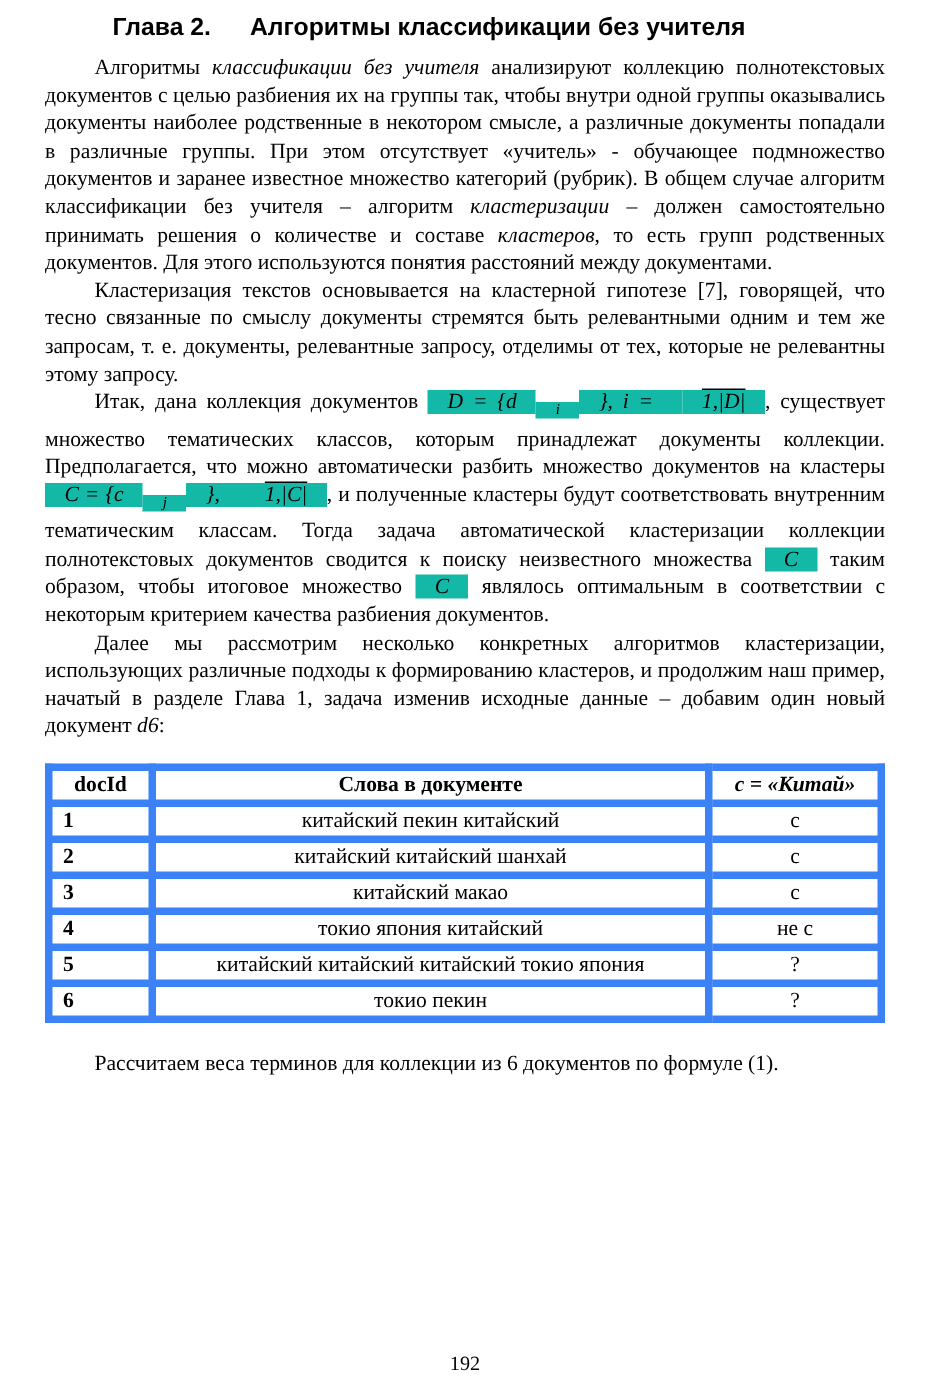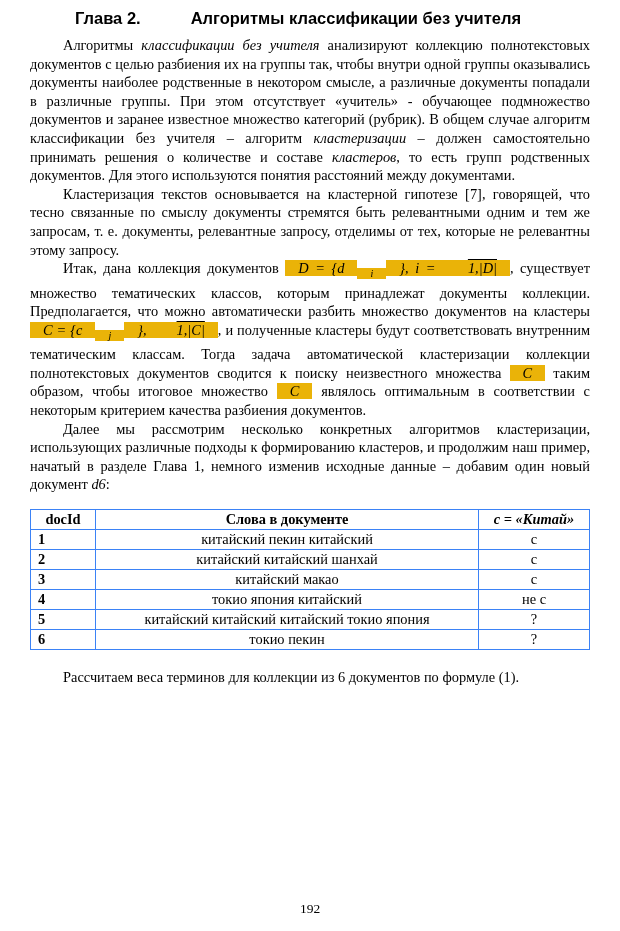--- a/index.html
+++ b/index.html
@@ -15,51 +15,51 @@
     overflow: hidden;
   }
   .chapter-heading {
     font-family: "Liberation Sans", sans-serif;
     font-weight: bold;
     font-size: 16.5px;
     line-height: 20px;
     margin: 0 0 8px 0;
     padding-left: 45px;
     display: flex;
-    gap: 50px;
+    gap: 26px;
     white-space: nowrap;
   }
   .body-text p.para, p.para {
     margin: 0;
     font-size: 14.4px;
     line-height: 18.6px;
     text-align: justify;
     text-indent: 33px;
   }
   .r-i { font-style: italic; }
   .r-m {
     font-style: italic;
-    background: #eab308;
+    background: #14b8a6;
     padding: 0 13px;
   }
   .r-sub {
     font-size: 10px;
     vertical-align: sub;
   }
   .r-over { text-decoration: overline; }
 
   table.doc-table {
     border-collapse: collapse;
     width: 100%;
     margin: 15px 0 0 0;
     font-size: 14.4px;
   }
   table.doc-table th,
   table.doc-table td {
-    border: 1px solid #3b82f6;
+    border: 5px solid #3b82f6;
     padding: 0px 7px;
     line-height: 19px;
     vertical-align: top;
   }
   table.doc-table th { font-weight: bold; text-align: center; }
   th.h-docid { width: 50px; text-align: left; }
   th.h-label { width: 96px; font-style: italic; }
   td.col-id { font-weight: bold; text-align: left; }
   td.col-words { text-align: center; }
   td.col-label { text-align: center; }
@@ -83,21 +83,21 @@
 
   <h1 class="chapter-heading">
     <span>Глава 2.</span>
     <span>Алгоритмы классификации без учителя</span>
   </h1>
 
   <div class="body-text">
       <p class="para"><span>Алгоритмы </span><span class="r-i">классификации без учителя</span><span> анализируют коллекцию полнотекстовых документов с целью разбиения их на группы так, чтобы внутри одной группы оказывались документы наиболее родственные в некотором смысле, а различные документы попадали в различные группы. При этом отсутствует «учитель» - обучающее подмножество документов и заранее известное множество категорий (рубрик). В общем случае алгоритм классификации без учителя – алгоритм </span><span class="r-i">кластеризации</span><span> – должен самостоятельно принимать решения о количестве и составе </span><span class="r-i">кластеров</span><span>, то есть групп родственных документов. Для этого используются понятия расстояний между документами.</span></p>
       <p class="para"><span>Кластеризация текстов основывается на кластерной гипотезе [7], говорящей, что тесно связанные по смыслу документы стремятся быть релевантными одним и тем же запросам, т. е. документы, релевантные запросу, отделимы от тех, которые не релевантны этому запросу.</span></p>
       <p class="para"><span>Итак, дана коллекция документов </span><span class="r-m">D = {d</span><span class="r-m r-sub">i</span><span class="r-m">}, i = </span><span class="r-m r-over">1,|D|</span><span>, существует множество тематических классов, которым принадлежат документы коллекции. Предполагается, что можно автоматически разбить множество документов на кластеры </span><span class="r-m">C = {c</span><span class="r-m r-sub">j</span><span class="r-m">}, </span><span class="r-m r-over">1,|C|</span><span>, и полученные кластеры будут соответствовать внутренним тематическим классам. Тогда задача автоматической кластеризации коллекции полнотекстовых документов сводится к поиску неизвестного множества </span><span class="r-m">C</span><span> таким образом, чтобы итоговое множество </span><span class="r-m">C</span><span> являлось оптимальным в соответствии с некоторым критерием качества разбиения документов.</span></p>
-      <p class="para"><span>Далее мы рассмотрим несколько конкретных алгоритмов кластеризации, использующих различные подходы к формированию кластеров, и продолжим наш пример, начатый в разделе Глава 1, немного изменив исходные данные – добавим один новый документ </span><span class="r-i">d6</span><span>:</span></p>
+      <p class="para"><span>Далее мы рассмотрим несколько конкретных алгоритмов кластеризации, использующих различные подходы к формированию кластеров, и продолжим наш пример, начатый в разделе Глава 1, задача изменив исходные данные – добавим один новый документ </span><span class="r-i">d6</span><span>:</span></p>
     </div>
 
   <table class="doc-table">
     <thead>
       <tr>
         <th class="h-docid">docId</th>
         <th class="h-words">Слова в документе</th>
         <th class="h-label">c = «Китай»</th>
       </tr>
     </thead>

